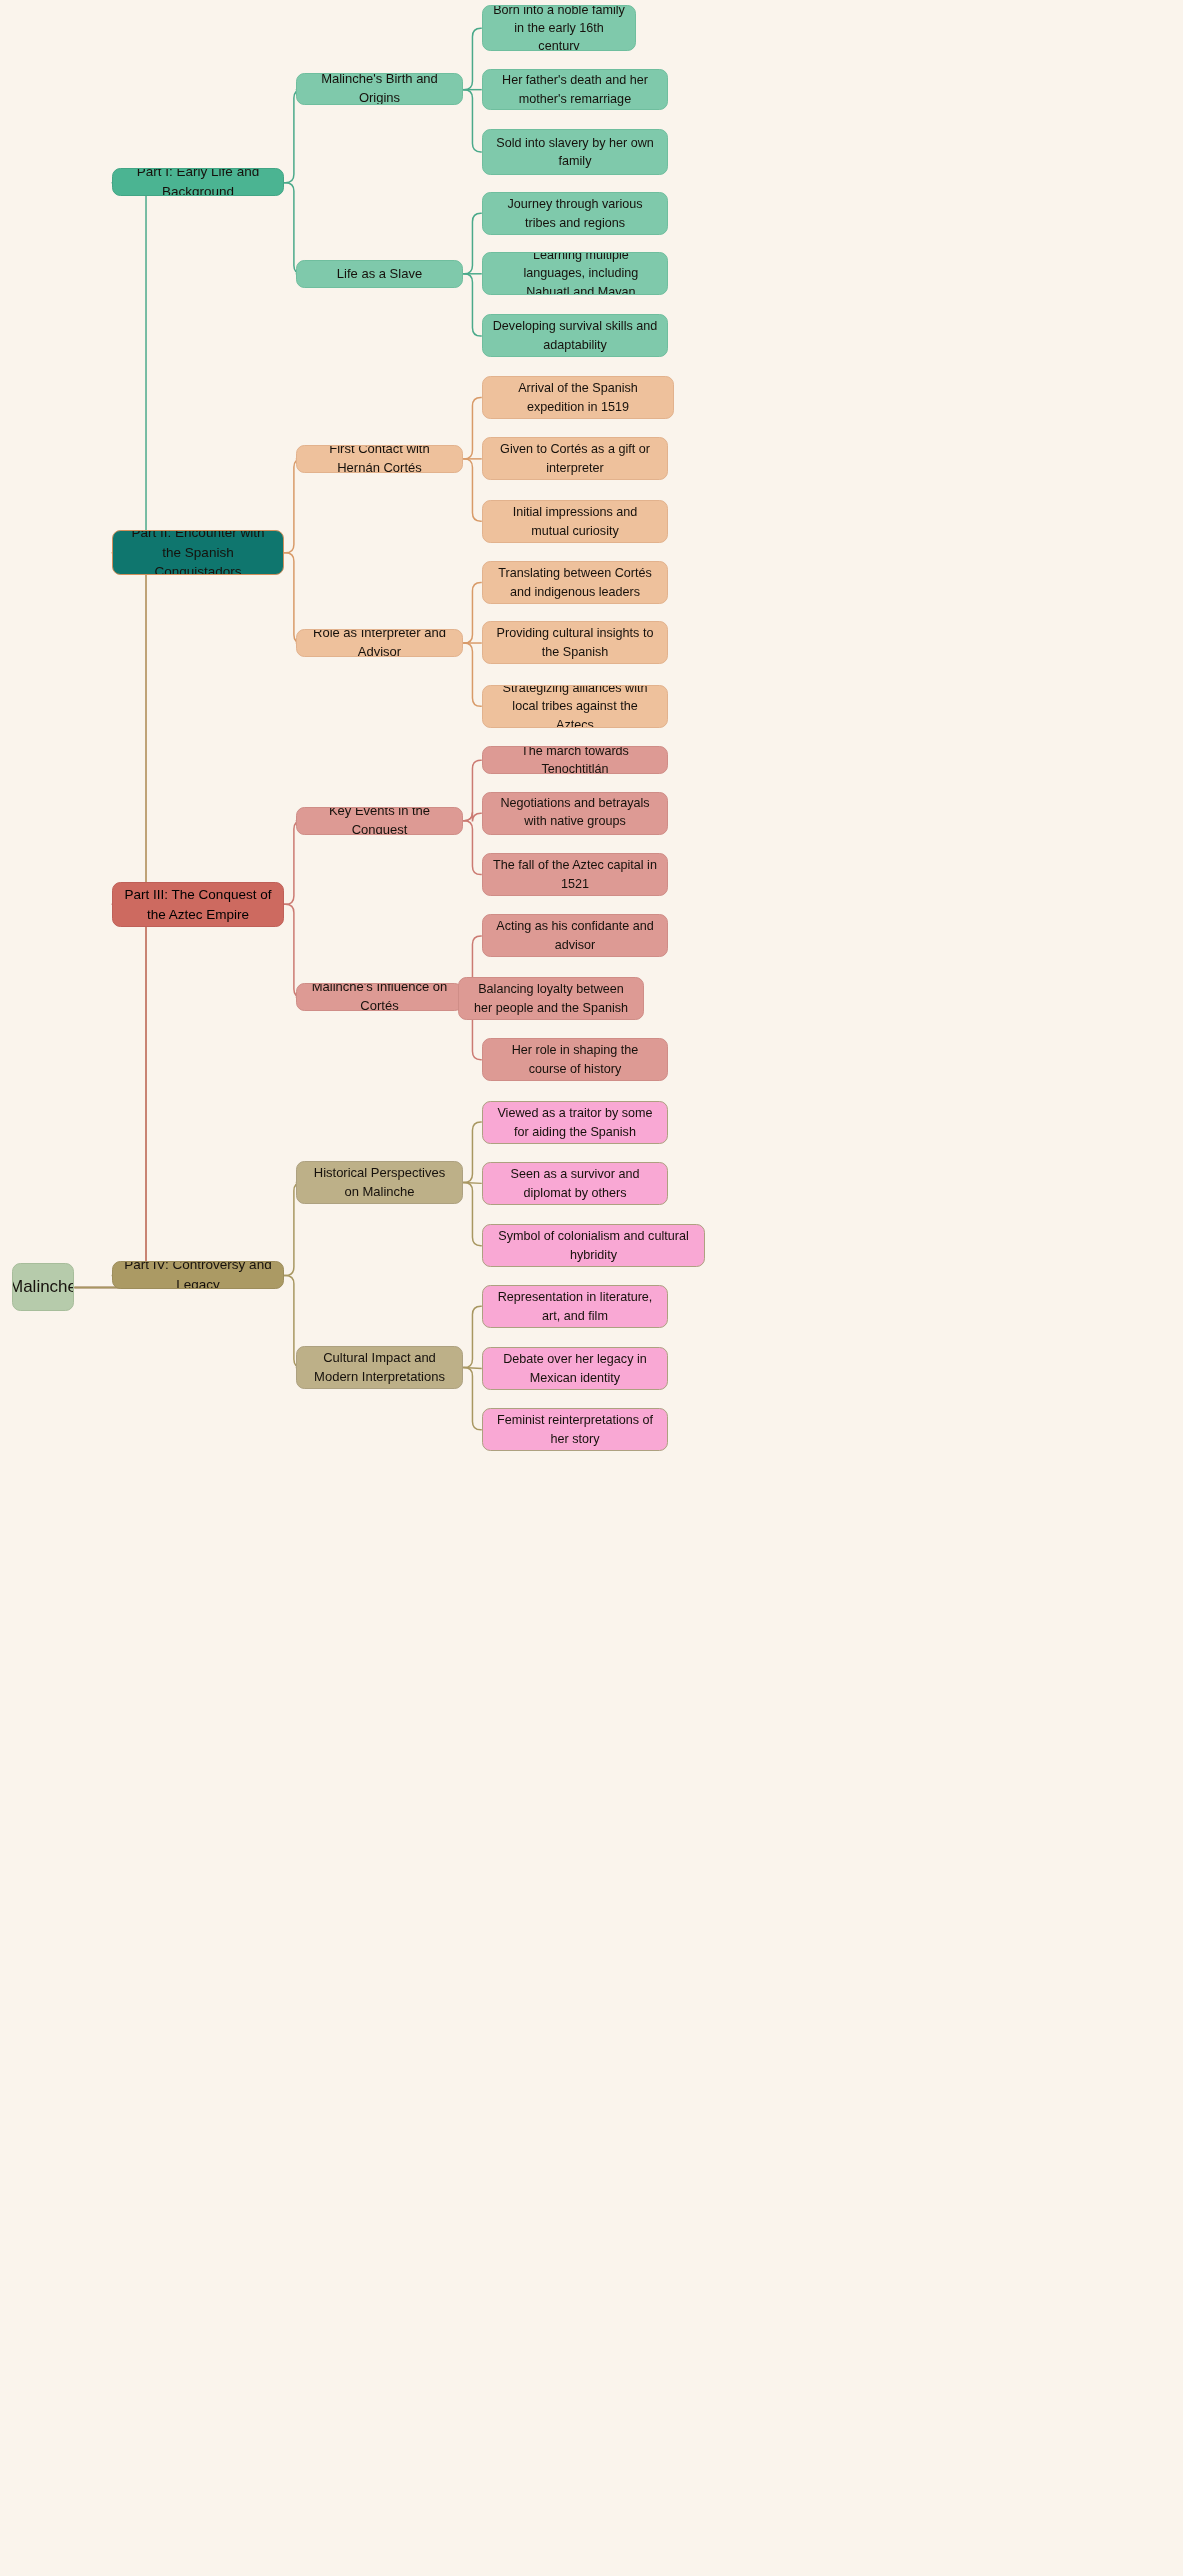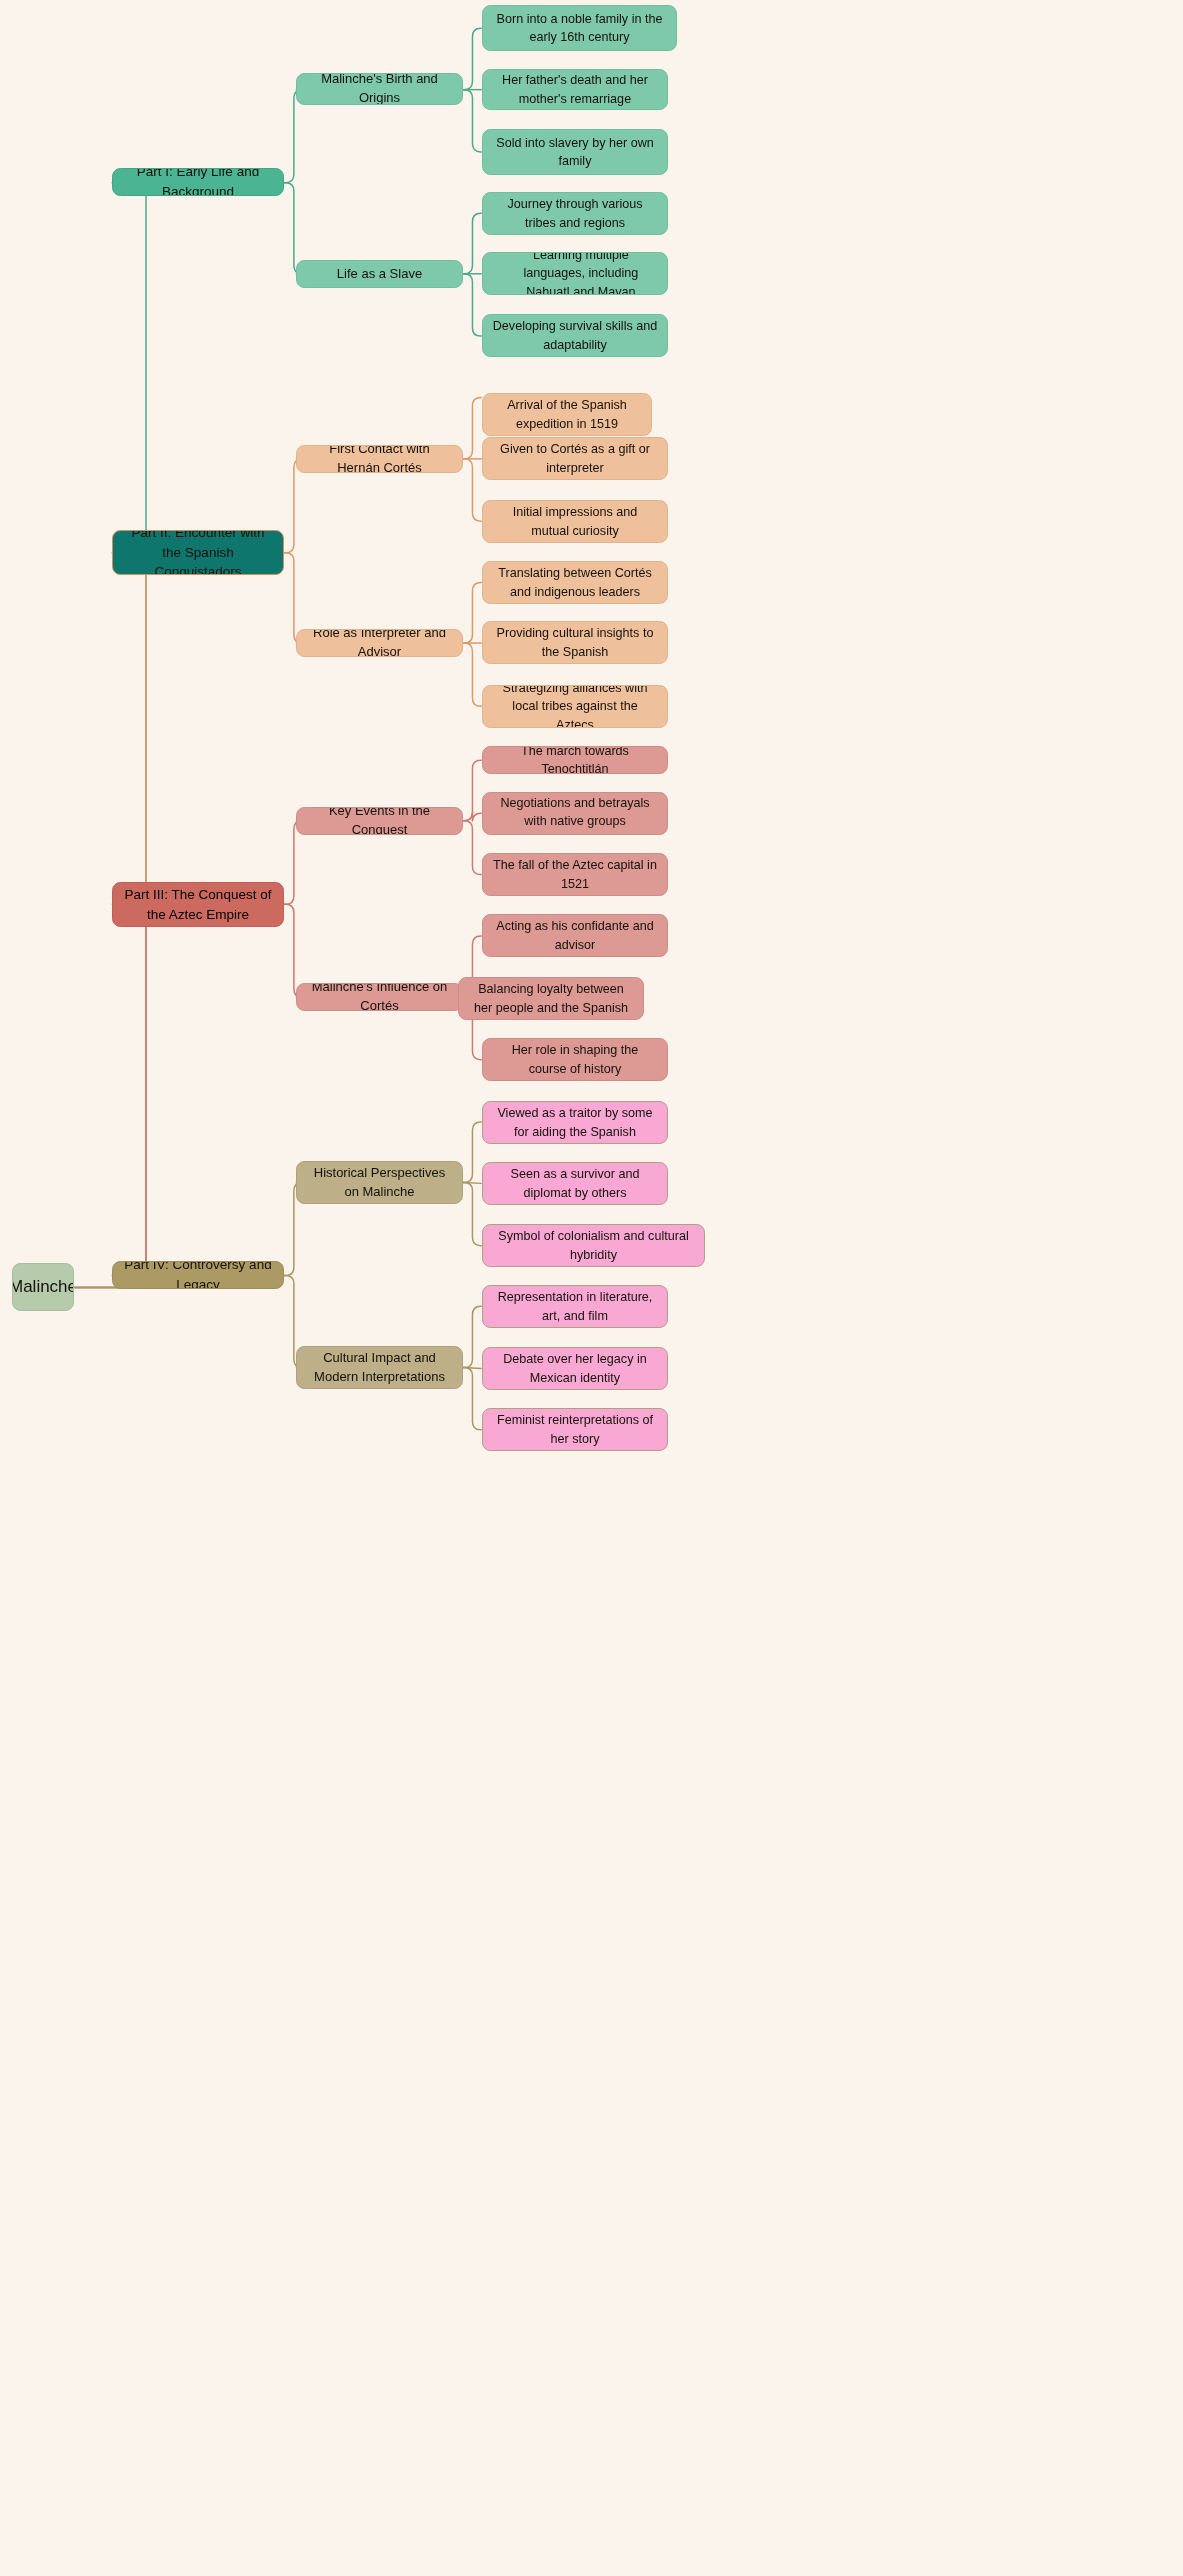--- a/index.html
+++ b/index.html
@@ -110,21 +110,21 @@
   <div id="node-layer">
       <div class="node node-root" style="left: 12px; top: 1263px; width: 62px; height: 48px;">
         <span>Malinche</span>
       </div>
       <div class="node lvl1 c-g-branch" style="left: 112px; top: 168px; width: 172px; height: 28px;">
         <span>Part I: Early Life and Background</span>
       </div>
       <div class="node lvl2 c-g-sub" style="left: 296px; top: 73px; width: 167px; height: 32px;">
         <span>Malinche's Birth and Origins</span>
       </div>
-      <div class="node lvl3 c-g-leaf" style="left: 482px; top: 5.1px; width: 195px; height: 46px;">
+      <div class="node lvl3 c-g-leaf" style="left: 482px; top: 5.1px; width: 154px; height: 46px;">
         <span>Born into a noble family in the early 16th century</span>
       </div>
       <div class="node lvl3 c-g-leaf" style="left: 482px; top: 69px; width: 186px; height: 41px;">
         <span>Her father's death and her mother's remarriage</span>
       </div>
       <div class="node lvl3 c-g-leaf" style="left: 482px; top: 129px; width: 186px; height: 46px;">
         <span>Sold into slavery by her own family</span>
       </div>
       <div class="node lvl2 c-g-sub" style="left: 296px; top: 260px; width: 167px; height: 28px;">
         <span>Life as a Slave</span>
@@ -137,21 +137,21 @@
       </div>
       <div class="node lvl3 c-g-leaf" style="left: 482px; top: 314px; width: 186px; height: 43px;">
         <span>Developing survival skills and adaptability</span>
       </div>
       <div class="node lvl1 c-o-branch" style="left: 112px; top: 530px; width: 172px; height: 45px;">
         <span>Part II: Encounter with the Spanish Conquistadors</span>
       </div>
       <div class="node lvl2 c-o-sub" style="left: 296px; top: 445px; width: 167px; height: 28px;">
         <span>First Contact with Hernán Cortés</span>
       </div>
-      <div class="node lvl3 c-o-leaf" style="left: 482px; top: 376px; width: 170px; height: 43px; margin-top: 17px;">
+      <div class="node lvl3 c-o-leaf" style="left: 482px; top: 376px; width: 192px; height: 43px;">
         <span>Arrival of the Spanish expedition in 1519</span>
       </div>
       <div class="node lvl3 c-o-leaf" style="left: 482px; top: 437px; width: 186px; height: 43px;">
         <span>Given to Cortés as a gift or interpreter</span>
       </div>
       <div class="node lvl3 c-o-leaf" style="left: 482px; top: 500px; width: 186px; height: 43px;">
         <span>Initial impressions and mutual curiosity</span>
       </div>
       <div class="node lvl2 c-o-sub" style="left: 296px; top: 629px; width: 167px; height: 28px;">
         <span>Role as Interpreter and Advisor</span>

